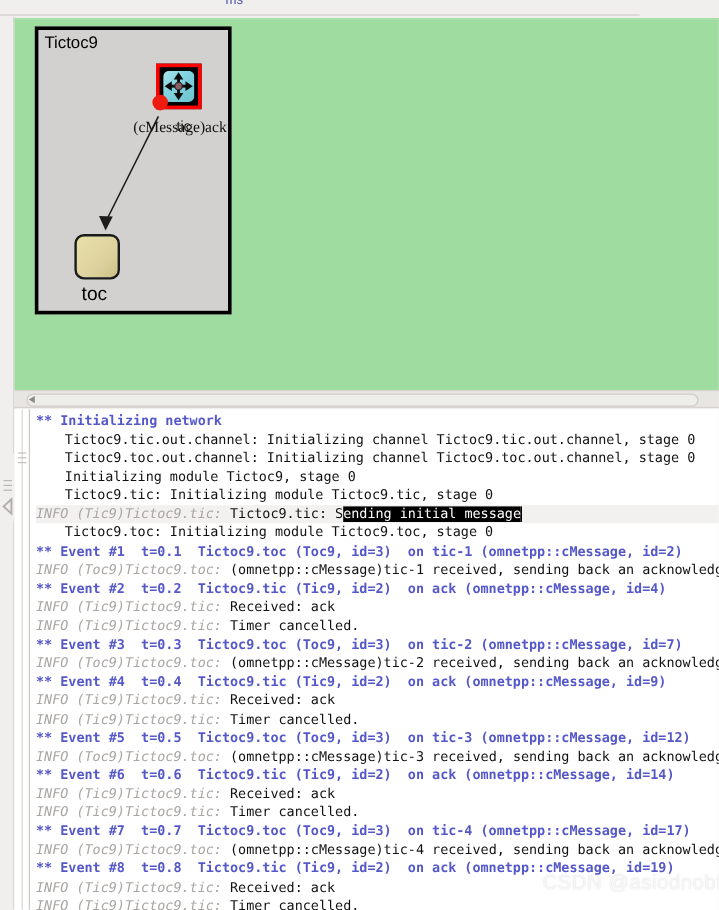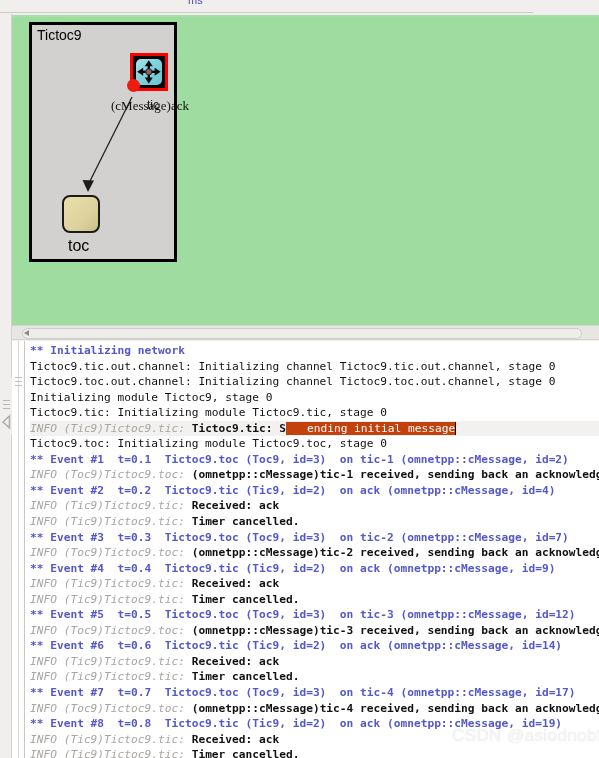--- a/index.html
+++ b/index.html
@@ -45,21 +45,21 @@
     overflow: hidden;
   }
   #canvas-top-edge {
     position: absolute; left: 0; top: 0; width: 587px; height: 2px;
     background: #a7dfa8;
   }
 
   
   #compound-module {
     position: absolute; left: 17px; top: 7px;
-    width: 148px; height: 240px;
+    width: 164px; height: 240px;
     background: #d2d1cf;
     border: 3px solid #000;
   }
   #compound-module-label {
     position: absolute; left: 5px; top: 2px;
     font-size: 14px; color: #000;
     font-family: "Liberation Sans", sans-serif;
   }
 
   
@@ -157,27 +157,26 @@
     position: absolute; left: 18px; top: 2px;
     width: 575px;
     font-family: "DejaVu Sans Mono", monospace;
     font-size: 11.2px;
     line-height: 15.55px;
     white-space: pre;
   }
   .log-line { height: 15.55px; white-space: pre; }
   .k-event  { color: #5558c8; font-weight: bold; }
   .k-info   { color: #a9a6a3; font-style: italic; }
-  .k-body   { color: #111111; font-weight: bold; }
-  .k-plain  { color: #111111; }
+  .k-body   { color: #111111; font-weight: normal; }
+  .k-plain  { color: #111111; margin-left: 24px; }
   .k-sel-row { background: #f2f1ef; }
   .k-sel {
-    background: #c2410c; color: #ffffff;
+    background: #000000; color: #ffffff;
     box-shadow: 1px 0 0 #000;
-    padding-left: 21px;
   }
 
   
   #sash {
     position: absolute; left: 0px; top: 378px;
     width: 12px; height: 56px;
     background: #f1efed;
   }
   #sash-grip {
     position: absolute; left: 3px; top: 22px;

